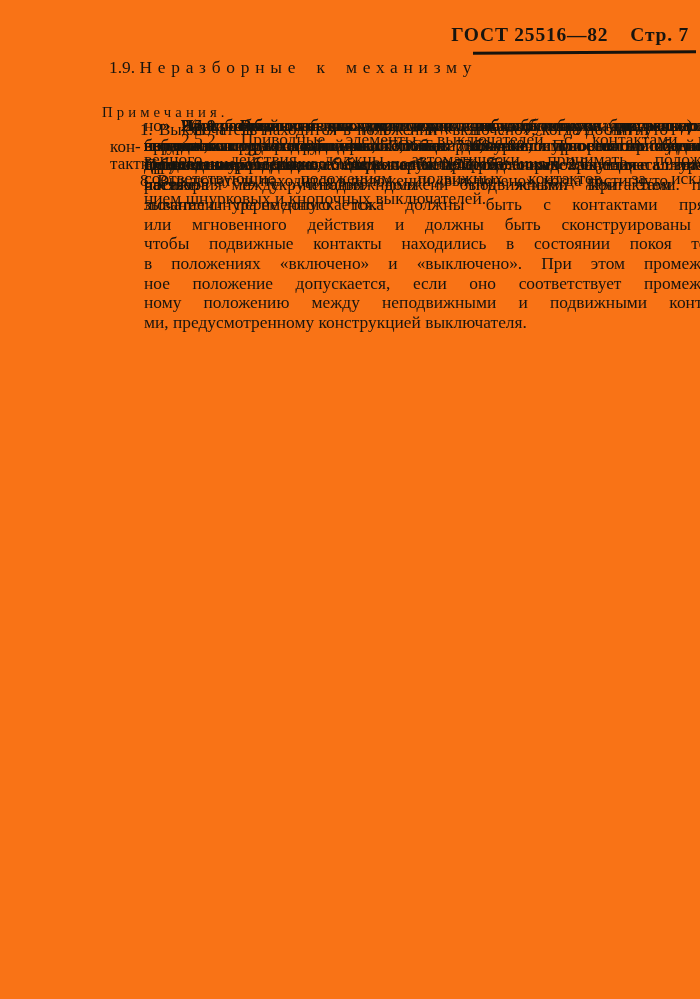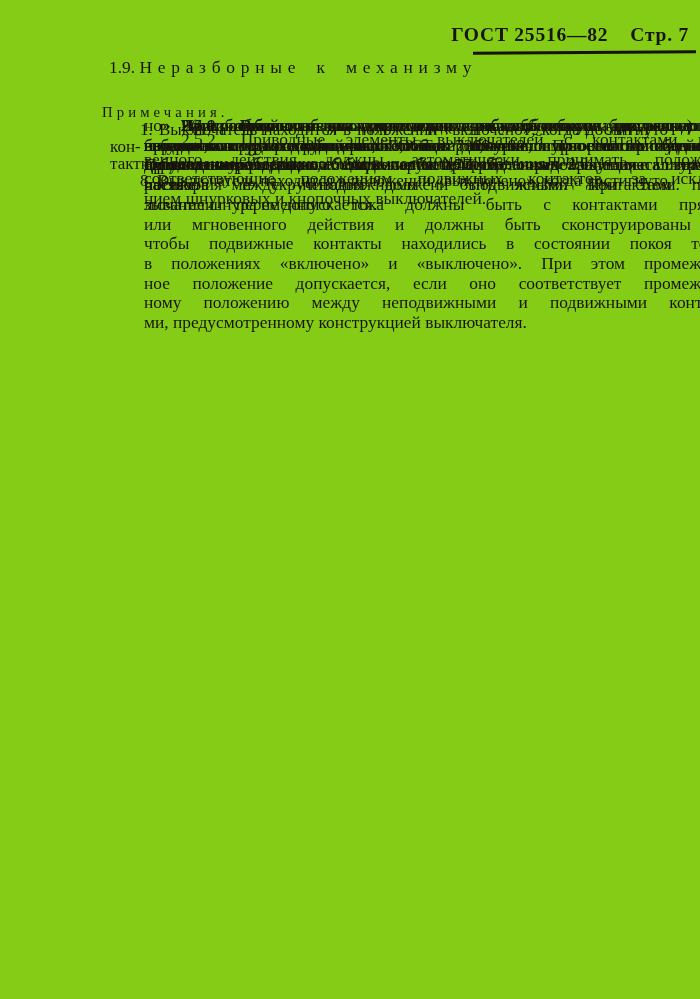--- a/index.html
+++ b/index.html
@@ -4,21 +4,21 @@
 <style>
   html, body {
     margin: 0;
     padding: 0;
     background: #ffffff;
   }
   .page {
     position: relative;
     width: 700px;
     height: 999px;
-    background: #84cc16;
+    background: #f97316;
     color: #18150f;
     font-family: "Liberation Serif", "DejaVu Serif", serif;
     overflow: hidden;
   }
   
   .header {
     position: absolute;
     top: 24px;
     right: 5px;
     display: flex;

